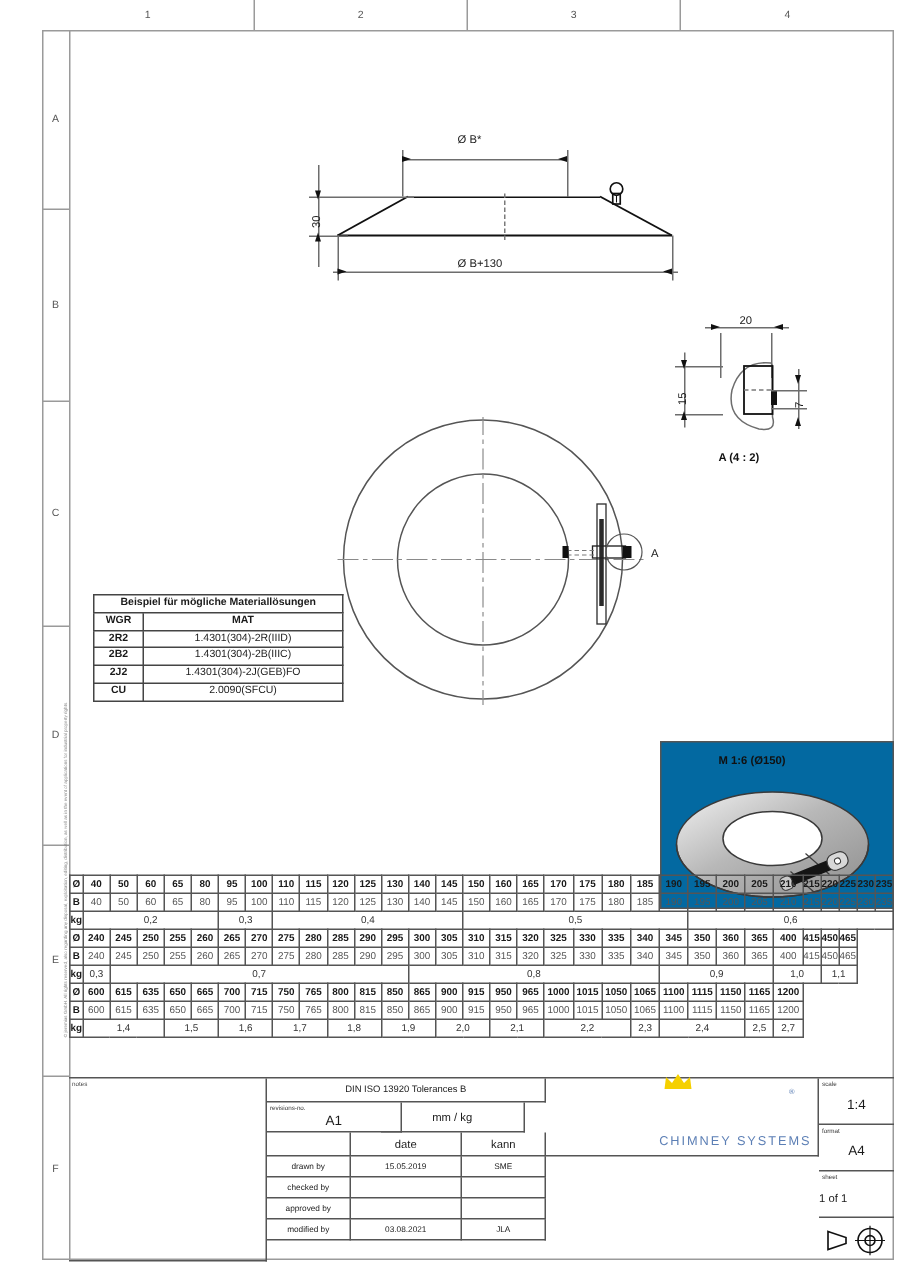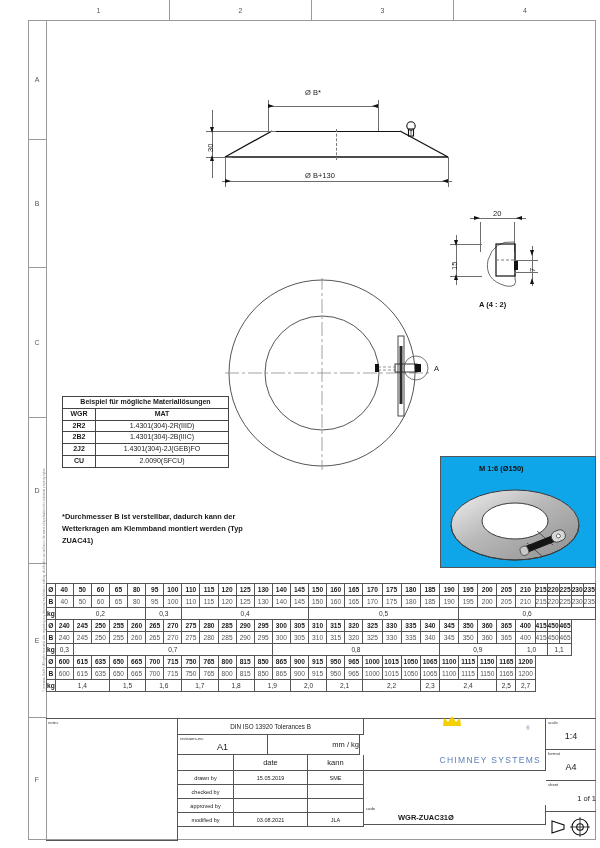--- a/index.html
+++ b/index.html
@@ -209,21 +209,21 @@
       <line x1="173" y1="89" x2="193" y2="89" stroke="#7a7a7a" stroke-width="0.8" stroke-dasharray="3 2"></line>
       <line x1="173" y1="92" x2="193" y2="92" stroke="#7a7a7a" stroke-width="0.8" stroke-dasharray="3 2"></line>
       <rect x="170" y="86" width="4" height="8" fill="#111"></rect>
       <rect x="210" y="86" width="6" height="8" fill="#111"></rect>
 
       <circle cx="211" cy="90" r="12" fill="none" stroke="#555" stroke-width="0.8"></circle>
     </svg>
     <div class="dim" style="left:434px;top:364px;">A</div>
   </div>
 
-  <div style="position:absolute;left:440px;top:456px;width:156px;height:112px;border:1px solid #555;box-sizing:border-box;background:#0ea5e9;">
+  <div style="position:absolute;left:440px;top:494px;width:156px;height:112px;border:1px solid #555;box-sizing:border-box;background:#0369a1;">
     <div class="lbl" style="left:38px;top:7px;">M 1:6 (Ø150)</div>
     <svg width="154" height="88" style="position:absolute;left:0;top:22px;">
       <defs>
         <linearGradient id="gm" x1="0" y1="0" x2="1" y2="1">
           <stop offset="0%" stop-color="#f2f2f2"></stop>
           <stop offset="45%" stop-color="#b8b8b8"></stop>
           <stop offset="100%" stop-color="#8e8e8e"></stop>
         </linearGradient>
       </defs>
       <ellipse cx="74" cy="46" rx="64" ry="35" fill="url(#gm)" stroke="#3a3a3a" stroke-width="1"></ellipse>
@@ -261,21 +261,20 @@
       <td class="wgr">2J2</td>
       <td class="mat">1.4301(304)-2J(GEB)FO</td>
     </tr>
     <tr>
       <td class="wgr">CU</td>
       <td class="mat">2.0090(SFCU)</td>
     </tr>
   </tbody>
     </table>
 
-  <div class="note">*Durchmesser B ist verstellbar, dadurch kann der Wetterkragen am Klemmband montiert werden (Typ ZUAC41)</div>
 
   <div class="dtable">
     <table id="size-table-host" style="width:100%;">
         <tbody>
           <tr>
             <td class="rh">Ø</td>
             <td class="o" style="width:3.1797%">40</td>
             <td class="o" style="width:3.1797%">50</td>
             <td class="o" style="width:3.1797%">60</td>
             <td class="o" style="width:3.1797%">65</td>
@@ -507,21 +506,21 @@
 
     <div class="box cellc t7" style="left:132px;top:0;width:186px;height:16px;">
       <span>DIN ISO 13920 Tolerances B</span>
     </div>
 
     <div class="box cellc" style="left:132px;top:16px;width:90px;height:20px;">
       <span class="tag">revisions-no.</span>
       <span class="t9" style="margin-top:4px;">A1</span>
     </div>
 
-    <div class="box cellc t8" style="left:218px;top:16px;width:96px;height:20px;justify-content:flex-end;">
+    <div class="box cellc t8" style="left:208px;top:16px;width:96px;height:20px;">
       <span>mm / kg</span>
     </div>
 
     <div class="box" style="left:132px;top:36px;width:56px;height:16px;"></div>
     <div class="box cellc t8" style="left:188px;top:36px;width:74px;height:16px;">
       <span>date</span>
     </div>
     <div class="box cellc t8" style="left:262px;top:36px;width:56px;height:16px;">
       <span>kann</span>
     </div>
@@ -570,37 +569,33 @@
       <div class="logo">
         <svg class="crown" width="20" height="11" style="left:78px;top:-3px;">
           <path d="M1 10 L2 2 L6 6 L10 0 L14 6 L18 2 L19 10 Z" fill="#f5d000"></path>
         </svg>
         <div class="logo-reg" style="left:162px;top:6px;">®</div>
         <div class="logo-sub">CHIMNEY SYSTEMS</div>
       </div>
     </div>
 
 
-    <div class="box" style="left:318px;top:86px;width:182px;height:20px;">
-      <span class="tag">code</span>
-      <div class="t8 bold" style="position:absolute;left:34px;top:8px;">WGR-ZUAC31Ø</div>
-    </div>
 
 
     <div class="box" style="left:500px;top:0;width:50px;height:31px;border-right:none;">
       <span class="tag">scale</span>
       <div class="t9" style="position:absolute;left:0;top:12px;width:100%;text-align:center;">1:4</div>
     </div>
     <div class="box" style="left:500px;top:31px;width:50px;height:31px;border-right:none;text-decoration:underline;">
       <span class="tag">format</span>
       <div class="t9" style="position:absolute;left:0;top:12px;width:100%;text-align:center;">A4</div>
     </div>
     <div class="box" style="left:500px;top:62px;width:50px;height:31px;border-right:none;">
       <span class="tag">sheet</span>
-      <div class="t8" style="position:absolute;left:0;top:13px;width:100%;text-align:right;">1 of 1</div>
+      <div class="t8" style="position:absolute;left:0;top:13px;width:100%;text-align:left;">1 of 1</div>
     </div>
     <div class="box cellc" style="left:500px;top:93px;width:50px;height:29px;border-right:none;border-bottom:none;">
       <svg width="42" height="20">
         <path d="M2 4 L14 8 L14 12 L2 16 Z" fill="none" stroke="#111" stroke-width="1.1"></path>
         <circle cx="30" cy="10" r="8" fill="none" stroke="#111" stroke-width="1.1"></circle>
         <circle cx="30" cy="10" r="3.3" fill="none" stroke="#111" stroke-width="1.1"></circle>
         <line x1="20" y1="10" x2="40" y2="10" stroke="#111" stroke-width="0.8"></line>
         <line x1="30" y1="0" x2="30" y2="20" stroke="#111" stroke-width="0.8"></line>
       </svg>
     </div>

